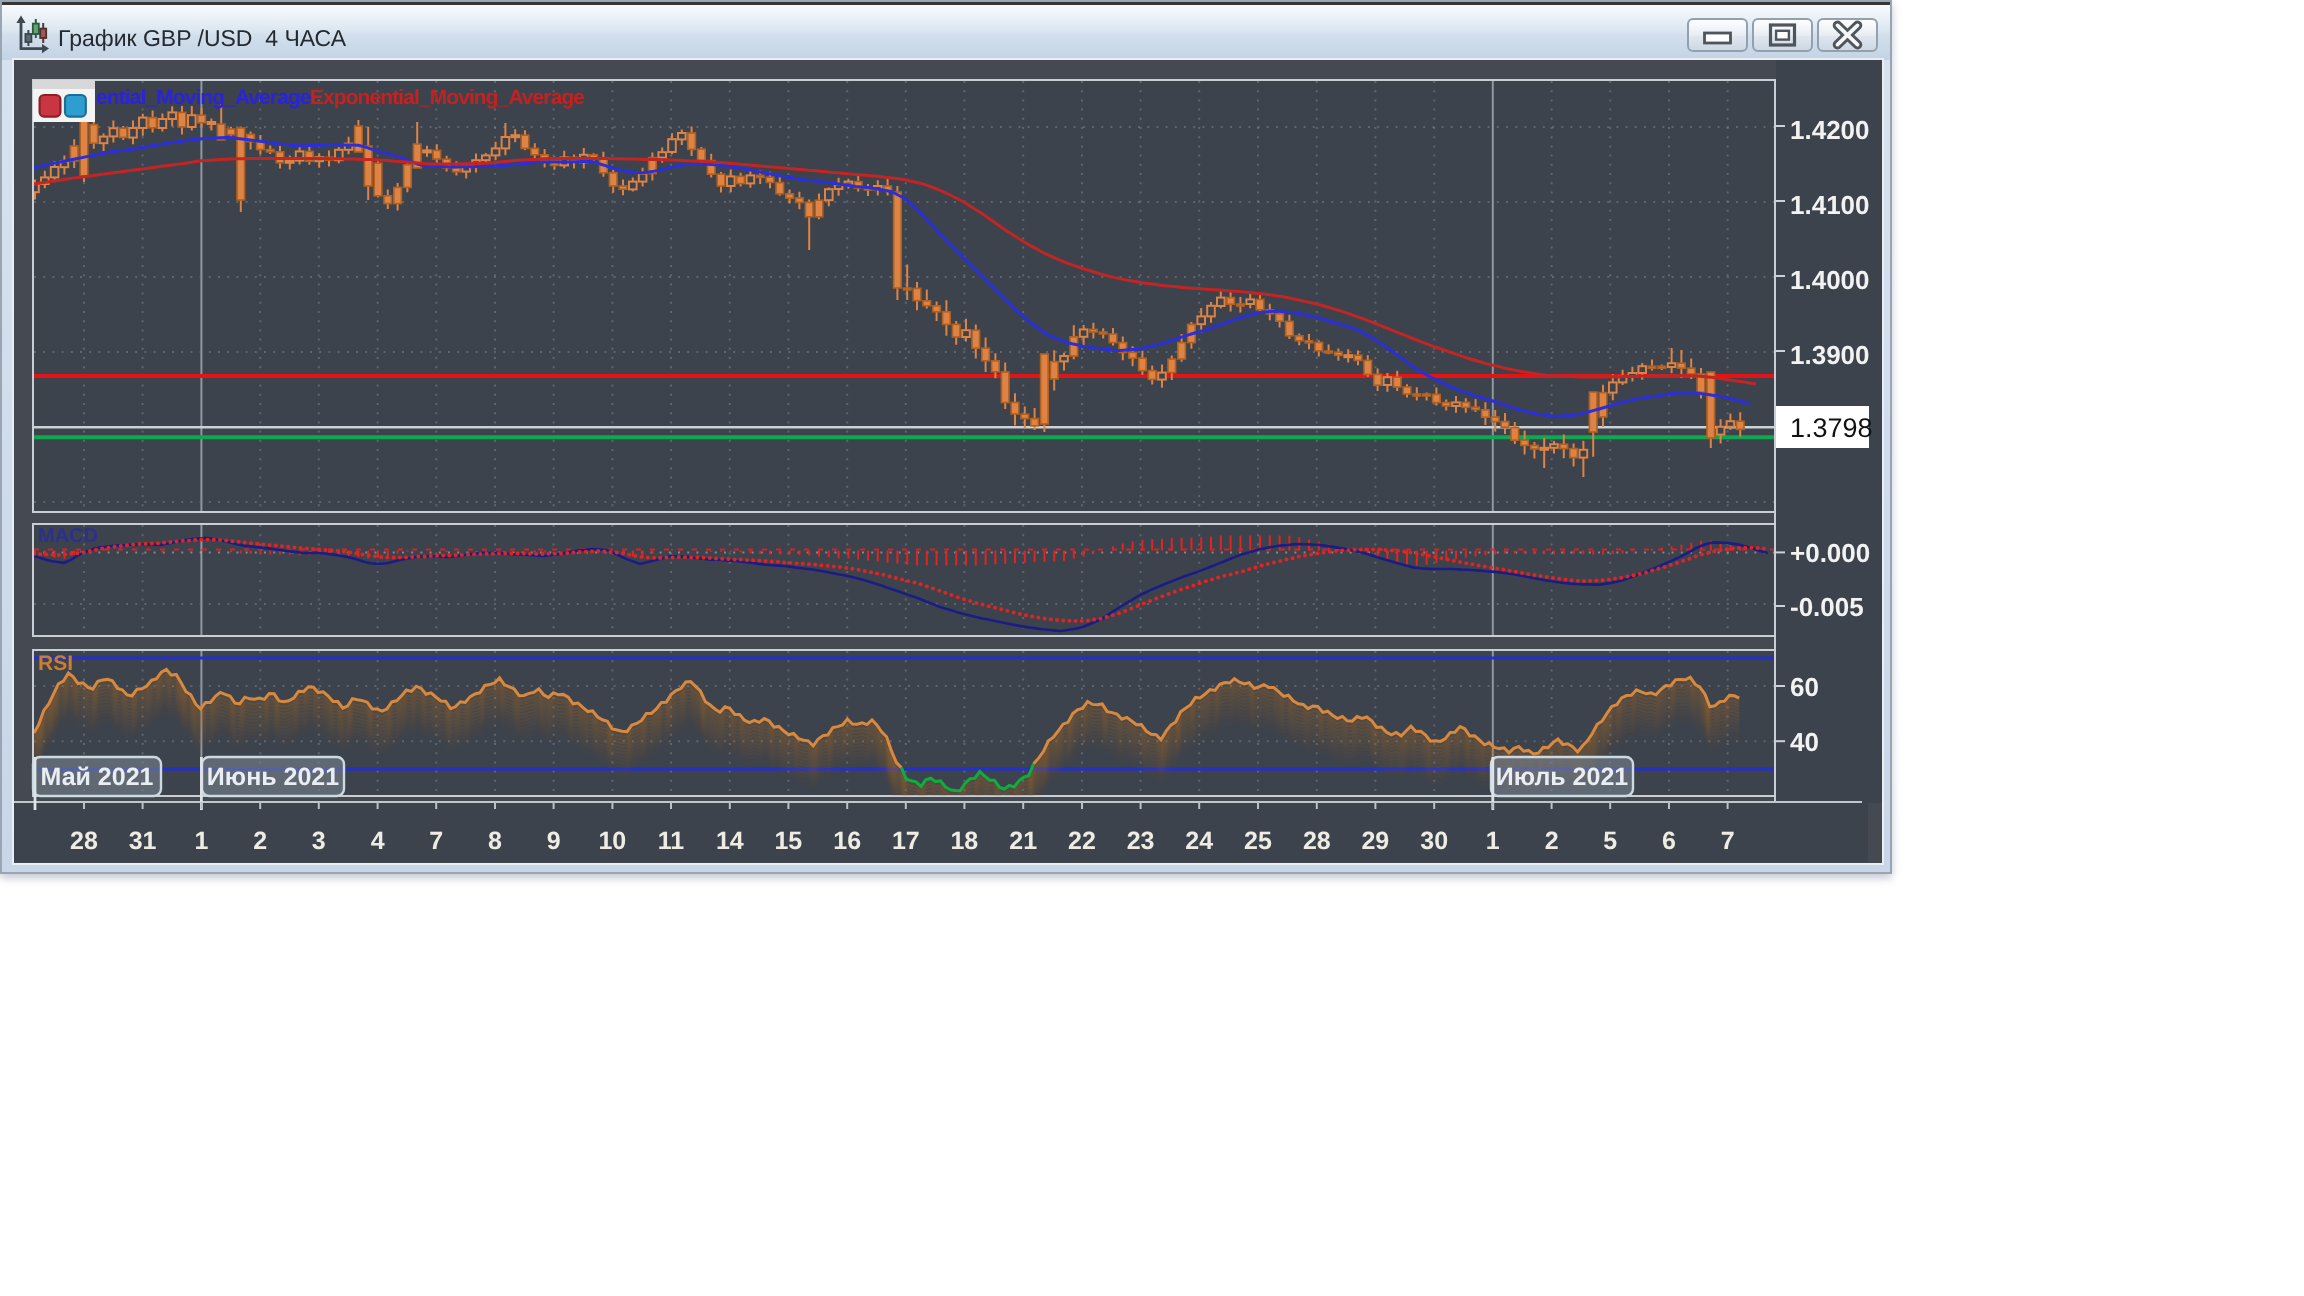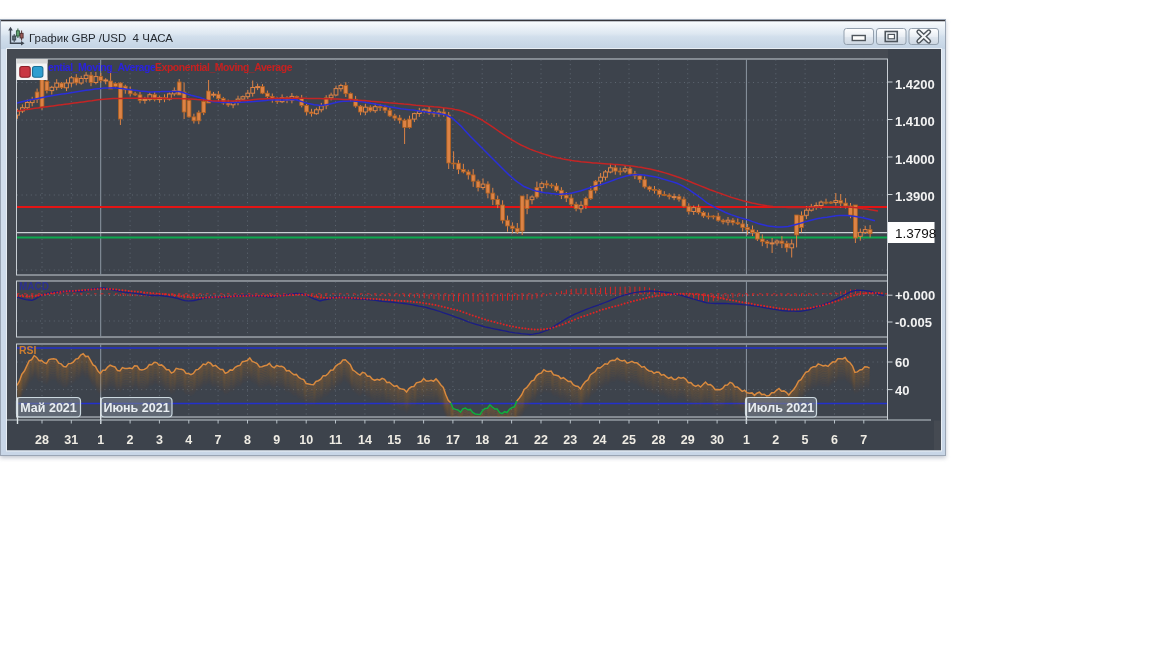--- a/index.html
+++ b/index.html
@@ -1,14 +1,14 @@
 <!DOCTYPE html>
 <html><head><meta charset="utf-8"><style>
 html,body{margin:0;padding:0;background:#ffffff;width:1152px;height:648px;overflow:hidden;}
-#win{position:absolute;left:0;top:0;width:946px;height:438px;filter:drop-shadow(0 2px 2px rgba(120,130,150,0.45));margin-top:19px;}
+#win{position:absolute;left:0;top:0;width:946px;height:438px;filter:drop-shadow(0 2px 2px rgba(120,130,150,0.45));}
 </style></head>
 <body>
 <div id="win"><svg width="946" height="438" viewBox="0 0 946 438" font-family="Liberation Sans, sans-serif">
 <defs>
 <linearGradient id="tb" x1="0" y1="0" x2="0" y2="1">
 <stop offset="0" stop-color="#f8fbfd"></stop>
           <stop offset="0.45" stop-color="#dde7f1"></stop>
           <stop offset="0.55" stop-color="#d2dfec"></stop>
           <stop offset="1" stop-color="#c3d3e4"></stop>
 </linearGradient>

